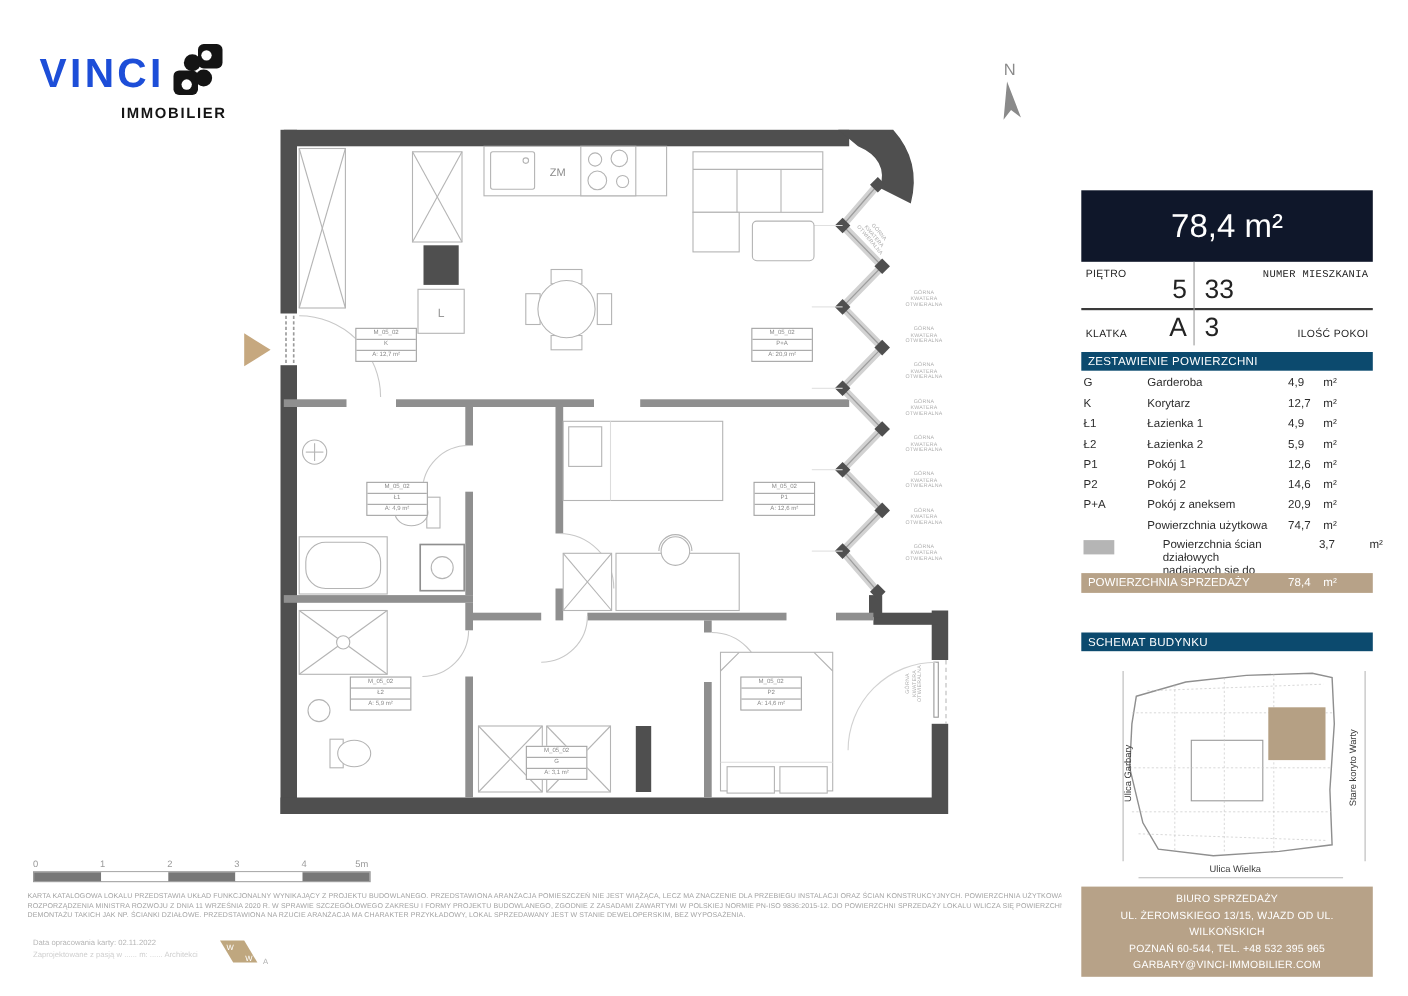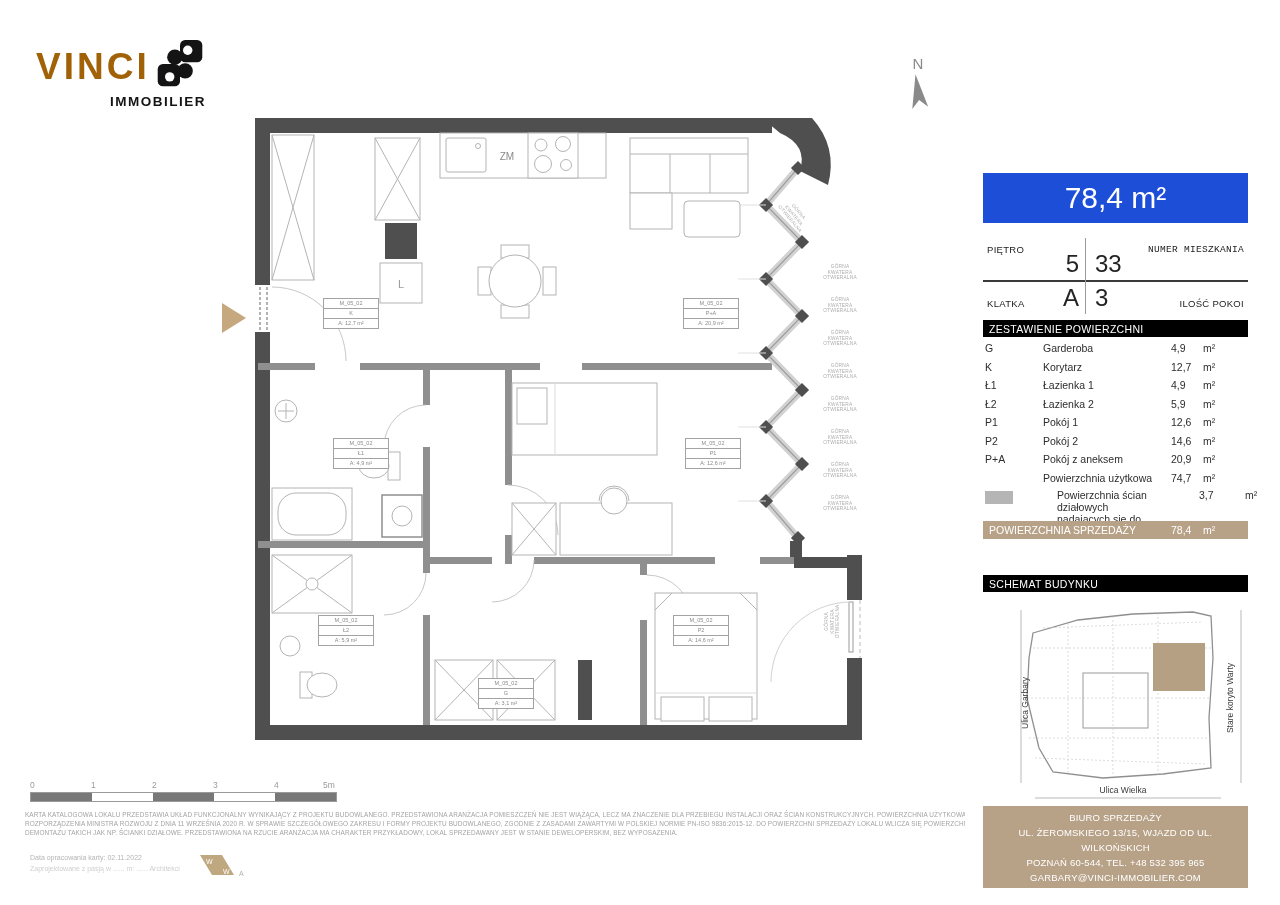--- a/index.html
+++ b/index.html
@@ -1,41 +1,41 @@
 <!DOCTYPE html>
 <html><head>
 <meta charset="utf-8">
 <style>
   html,body{margin:0;padding:0;background:#fff;}
   .page{position:relative;width:1280px;height:905px;background:#fff;overflow:hidden;
         font-family:"Liberation Sans",sans-serif;color:#2e2e2e;}
   
   .logo{position:absolute;left:36px;top:40px;width:210px;}
   .logo-row{display:flex;align-items:center;}
-  .logo-brand{font-size:37px;font-weight:800;letter-spacing:3px;color:#a16207;line-height:1;}
+  .logo-brand{font-size:37px;font-weight:800;letter-spacing:3px;color:#1d4ed8;line-height:1;}
   .logo-mark{margin-left:6px;}
   .logo-sub{font-size:13.5px;font-weight:700;letter-spacing:1.5px;color:#141414;margin-left:74px;margin-top:2px;}
   
   .north{position:absolute;left:898px;top:55px;width:40px;text-align:center;color:#8a8a8a;}
   .north .n{font-size:15px;font-weight:400;}
   
   .title-left{position:absolute;left:985px;top:86px;font-family:"Liberation Serif",serif;
               font-weight:700;color:#161616;font-size:27px;line-height:28px;}
   .title-left .l2{letter-spacing:3px;}
   .title-right{position:absolute;left:1138px;top:84px;color:#8b6d4b;font-size:52px;line-height:60px;}
   .title-right .slash{font-weight:400;font-family:"Liberation Serif",serif;margin-right:6px;}
   .title-right .num{font-weight:700;}
-  .banner{position:absolute;left:983px;top:173px;width:265px;height:50px;background:#1d4ed8;
+  .banner{position:absolute;left:983px;top:173px;width:265px;height:65px;background:#0f172a;
           color:#fff;font-size:30px;display:flex;align-items:center;justify-content:center;}
   .infogrid{position:absolute;left:983px;top:232px;width:265px;height:88px;font-size:9.5px;color:#222;}
   .infogrid .hline{position:absolute;left:0;top:48px;width:100%;height:1.5px;background:#3a3a3a;}
   .infogrid .vline{position:absolute;left:102px;top:6px;width:1px;height:76px;background:#9a9a9a;}
   .infogrid .lbl{position:absolute;letter-spacing:0.3px;}
   .infogrid .val{position:absolute;font-size:24px;color:#232323;}
-  .secthead{position:absolute;left:983px;width:265px;height:17px;background:#000000;color:#fff;
+  .secthead{position:absolute;left:983px;width:265px;height:17px;background:#0c4a6e;color:#fff;
             font-size:10.5px;display:flex;align-items:center;padding-left:6px;box-sizing:border-box;letter-spacing:0.3px;}
   .atable{position:absolute;left:983px;top:339px;width:265px;font-size:10.5px;color:#2d2d2d;}
   .arow{display:grid;grid-template-columns:60px 128px 32px 1fr;min-height:18.5px;line-height:18.5px;}
   .arow .c1{padding-left:2px;}
   .arow.two{line-height:12px;padding-top:2px;min-height:26px;gap:14px;}
   .swatch{width:28px;height:13px;background:#b5b5b5;margin-top:2px;}
   .totalbar{position:absolute;left:983px;top:521px;width:265px;height:18px;background:#b7a288;color:#fff;
             display:grid;grid-template-columns:188px 32px 1fr;font-size:10.5px;line-height:18px;}
   .totalbar .tl{padding-left:6px;grid-column:1/2;}
   .mapwrap{position:absolute;left:983px;top:598px;width:265px;height:205px;}

